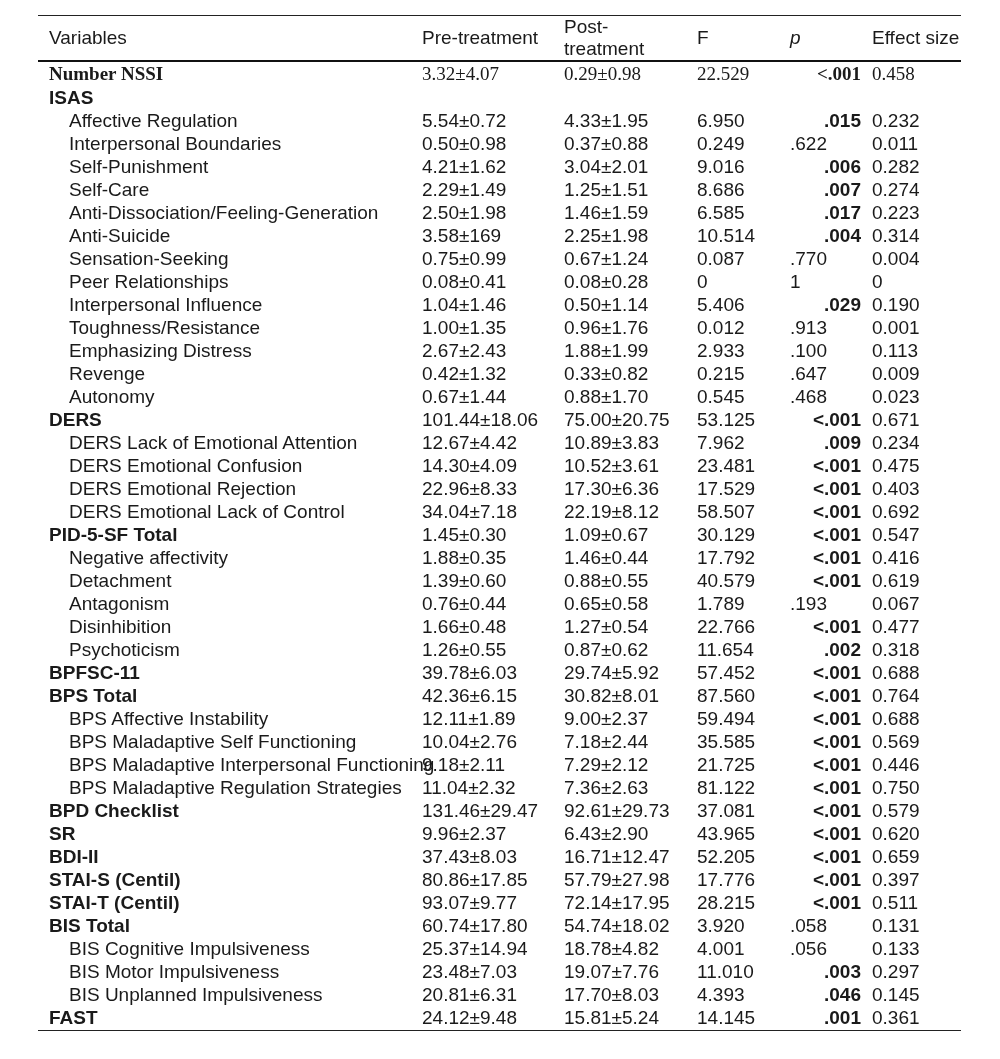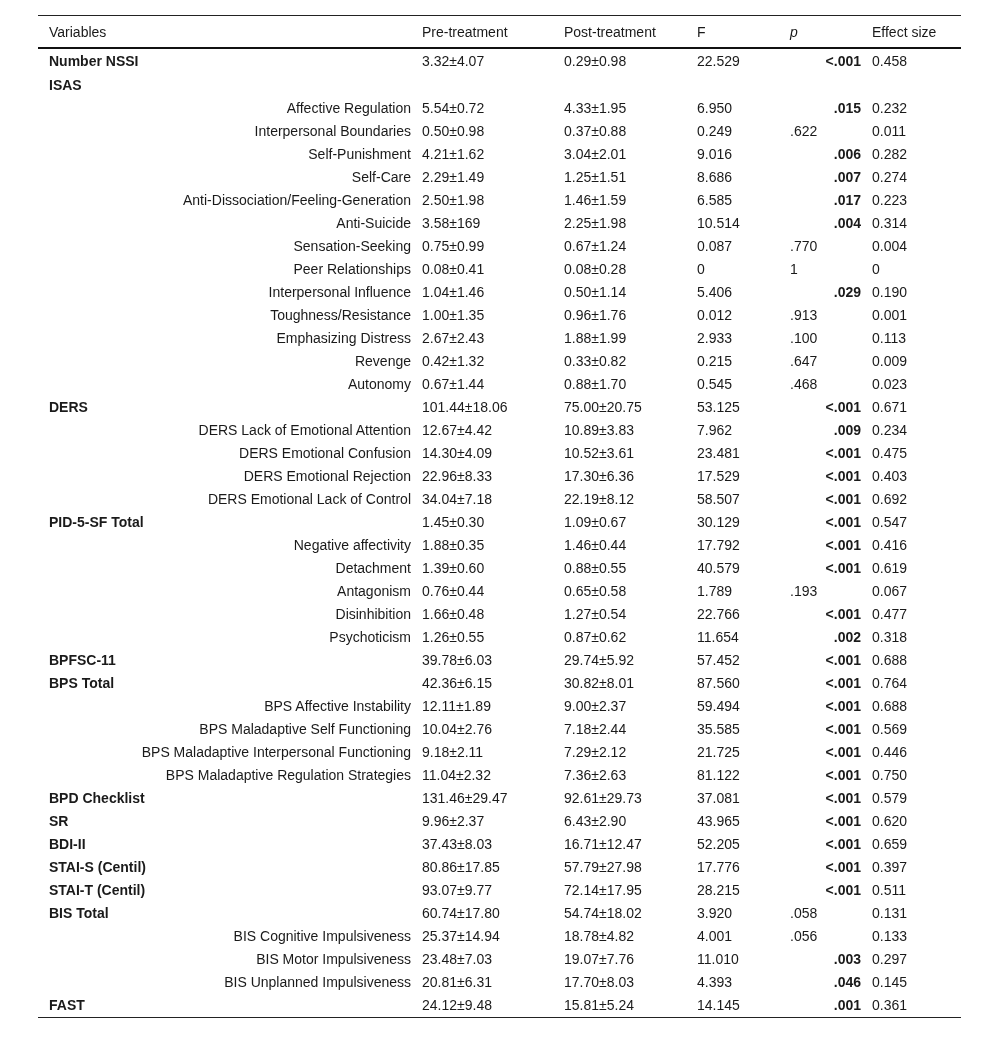--- a/index.html
+++ b/index.html
@@ -1,33 +1,33 @@
 <!DOCTYPE html>
 <html><head>
   <meta charset="utf-8">
   <style>
     html, body { margin: 0; padding: 0; background: #ffffff; }
     body {
       width: 1000px; height: 1059px; position: relative; overflow: hidden;
       font-family: "Liberation Sans", sans-serif; color: #1a1a1a;
     }
     .table-wrap { position: absolute; left: 38px; top: 15px; width: 923px; }
-    table { border-collapse: collapse; width: 923px; table-layout: fixed; font-size: 14px; }
+    table { border-collapse: collapse; width: 923px; table-layout: fixed; font-size: 19px; }
     thead tr { border-top: 1px solid #222; border-bottom: 2px solid #111; }
     thead th {
       font-weight: normal; text-align: left; height: 31px; padding: 0 0 0 11px;
       vertical-align: middle;
     }
     thead th.p-col { font-style: italic; }
     tbody tr.last { border-bottom: 1px solid #222; }
     tbody td { height: 23px; padding: 0 0 0 11px; vertical-align: middle; white-space: nowrap; }
-    tbody tr:first-child td { height: 24px; }
+    tbody tr:first-child td { height: 24px; font-family: Liberation Serif, serif; }
     tbody tr.last td { height: 24px; margin-top: 15px; }
     td.var.bold { font-weight: bold; }
-    td.var.sub { padding-left: 31px; text-align: right; }
+    td.var.sub { padding-left: 31px; }
     td.p.bold { font-weight: bold; text-align: right; }
     col.c1 { width: 373px; }
     col.c2 { width: 142px; }
     col.c3 { width: 133px; }
     col.c4 { width: 93px; }
     col.c5 { width: 82px; }
     col.c6 { width: 100px; }
   </style>
 </head>
 <body>

